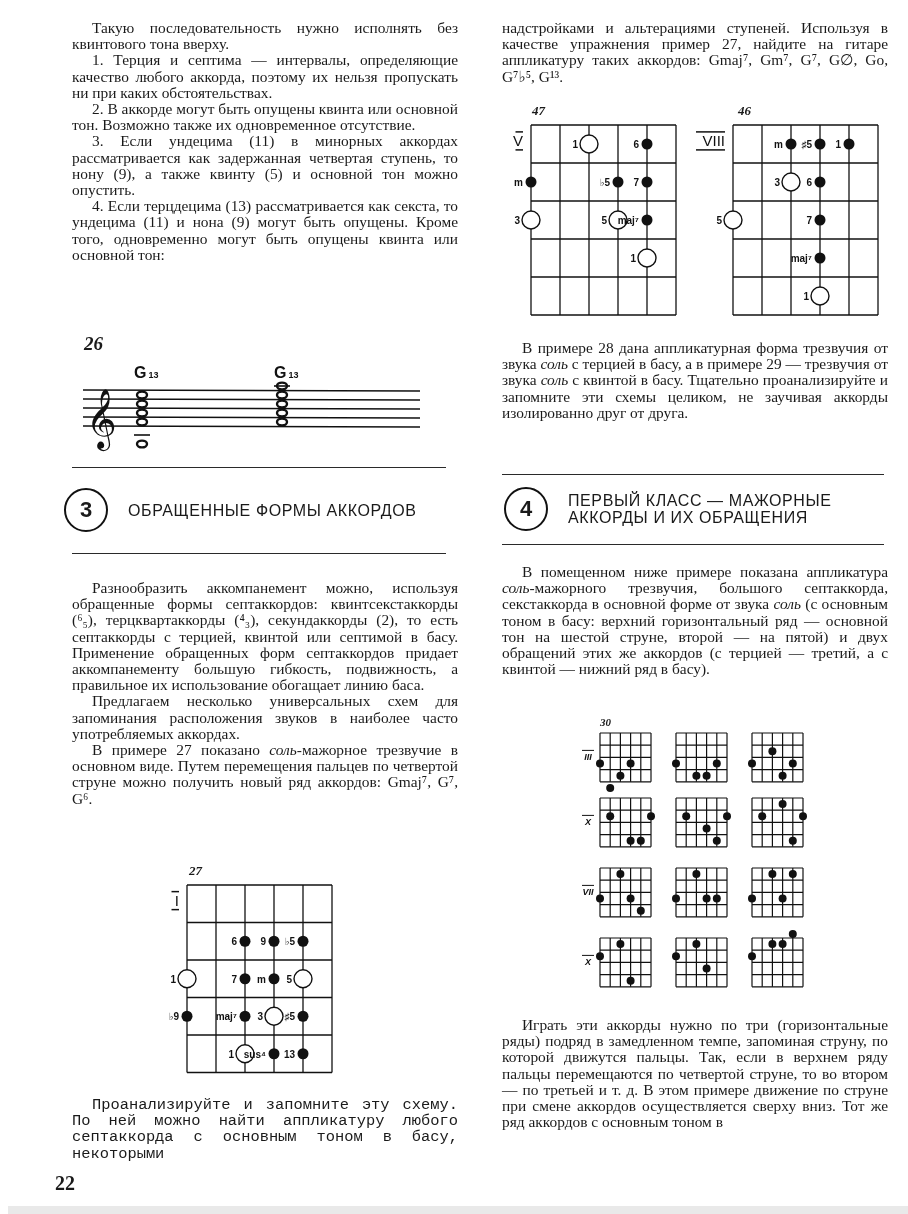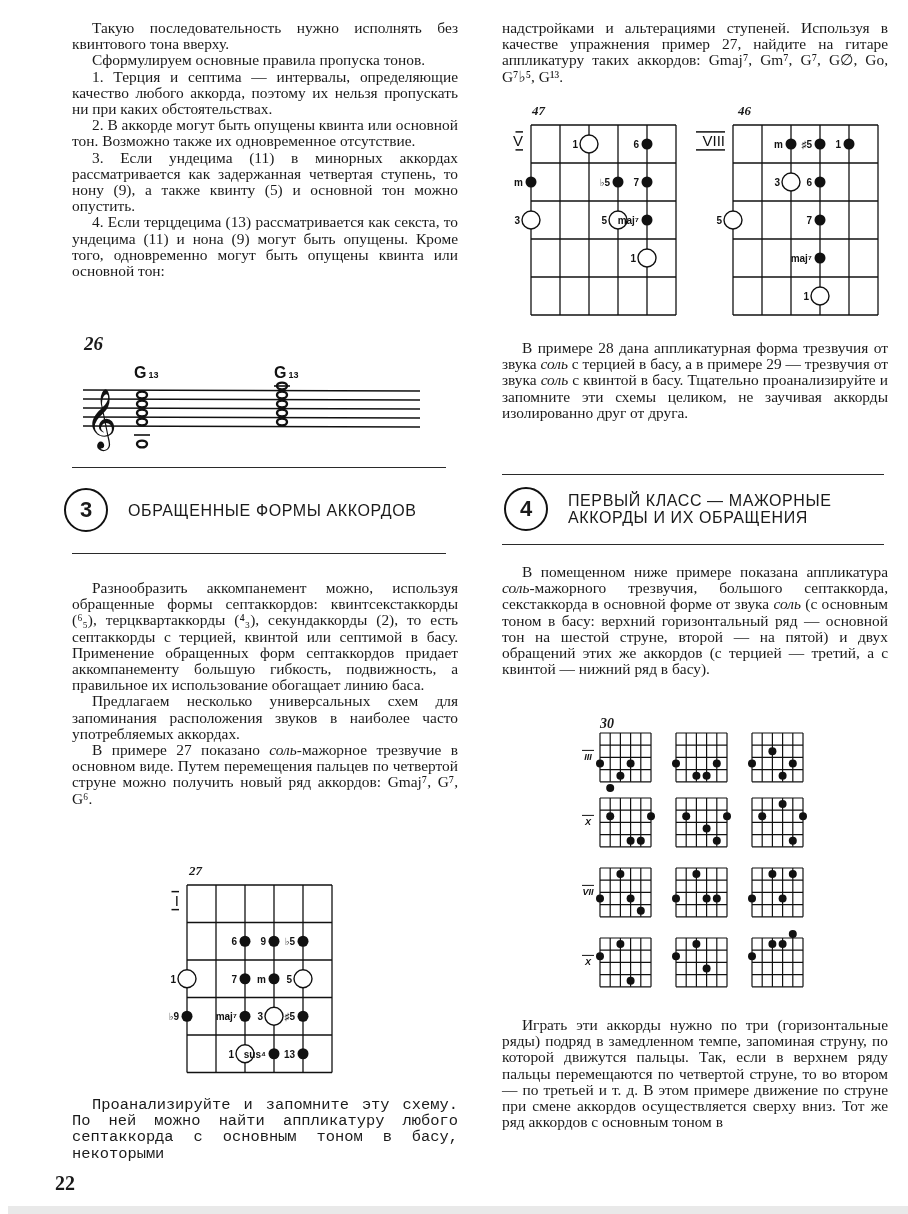--- a/index.html
+++ b/index.html
@@ -25,21 +25,20 @@
   svg text { font-family: "Liberation Sans", "DejaVu Sans", sans-serif; }
   .pagenum { position: absolute; left: 47px; top: 1172px; font-size: 20px; font-weight: bold; }
 </style>
 </head>
 <body>
 
 <div class="page">
 
   <div class="col col-left" style="top:20px;">
     <p class="ind">Такую последовательность нужно исполнять без квинтового тона вверху.</p>
-    <p class="ind">Сформулируем основные правила пропуска тонов.</p>
     <p class="ind">1. Терция и септима — интервалы, определяющие качество любого аккорда, поэтому их нельзя пропускать ни при каких обстоятельствах.</p>
     <p class="ind">2. В аккорде могут быть опущены квинта или основной тон. Возможно также их одновременное отсутствие.</p>
     <p class="ind">3. Если ундецима (11) в минорных аккордах рассматривается как задержанная четвертая ступень, то нону (9), а также квинту (5) и основной тон можно опустить.</p>
     <p class="ind">4. Если терцдецима (13) рассматривается как секста, то ундецима (11) и нона (9) могут быть опущены. Кроме того, одновременно могут быть опущены квинта или основной тон:</p>
   </div>
 
   <div class="ex-num ex-num-big" style="left:76px; top:333px;">26</div>
   <svg style="position:absolute; left:70px; top:360px;" width="360" height="100">
     <g stroke="#111" stroke-width="1.6">
       <line x1="5" y1="30" x2="342" y2="31"></line>
@@ -234,21 +233,21 @@
       <div>ПЕРВЫЙ КЛАСС — МАЖОРНЫЕ</div>
       <div>АККОРДЫ И ИХ ОБРАЩЕНИЯ</div>
     </div>
   </div>
   <div class="sec-rule" style="left:494px; top:544px; width:382px;"></div>
 
   <div class="col col-right" style="top:564px;">
     <p class="ind"><span>В помещенном ниже примере показана аппликатура </span><span class="it">соль</span><span>-мажорного трезвучия, большого септаккорда, секстаккорда в основной форме от звука </span><span class="it">соль</span><span> (с основным тоном в басу: верхний горизонтальный ряд — основной тон на шестой струне, второй — на пятой) и двух обращений этих же аккордов (с терцией — третий, а с квинтой — нижний ряд в басу).</span></p>
   </div>
 
-  <div class="ex-num" style="left:592px; top:716px; font-size:14px;">30</div>
+  <div class="ex-num" style="left:592px; top:716px; font-size:11px;">30</div>
   <div id="fb30" style="position:absolute; left:570px; top:728px;"><svg width="250" height="275">
         <text x="10" y="32.4" font-size="9" font-style="italic" font-weight="bold" text-anchor="middle" fill="#111" font-family="Liberation Serif, serif">III</text>
         <line x1="4" y1="22.4" x2="16" y2="22.4" stroke="#111" stroke-width="1"></line>
         <g stroke="#111" stroke-width="1.2">
           <line x1="22" y1="5" x2="22" y2="53.8"></line>
           <line x1="32.2" y1="5" x2="32.2" y2="53.8"></line>
           <line x1="42.4" y1="5" x2="42.4" y2="53.8"></line>
           <line x1="52.599999999999994" y1="5" x2="52.599999999999994" y2="53.8"></line>
           <line x1="62.8" y1="5" x2="62.8" y2="53.8"></line>
           <line x1="73" y1="5" x2="73" y2="53.8"></line>

